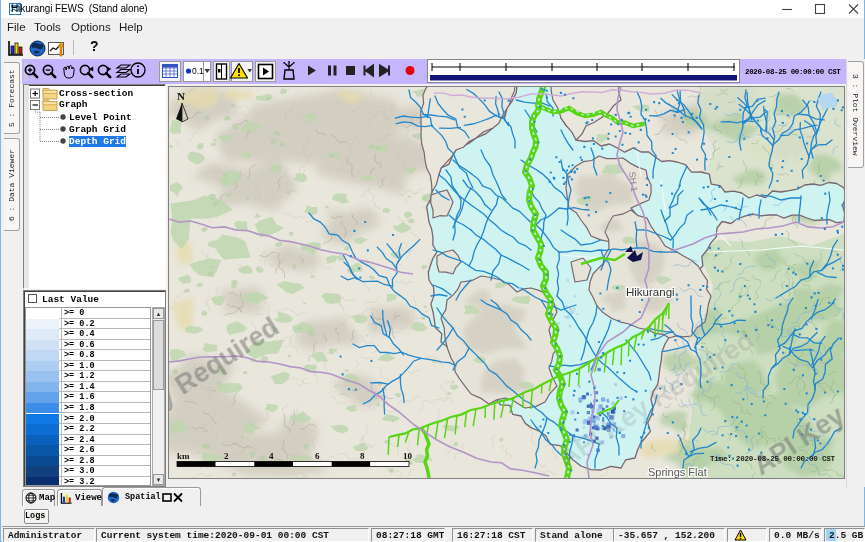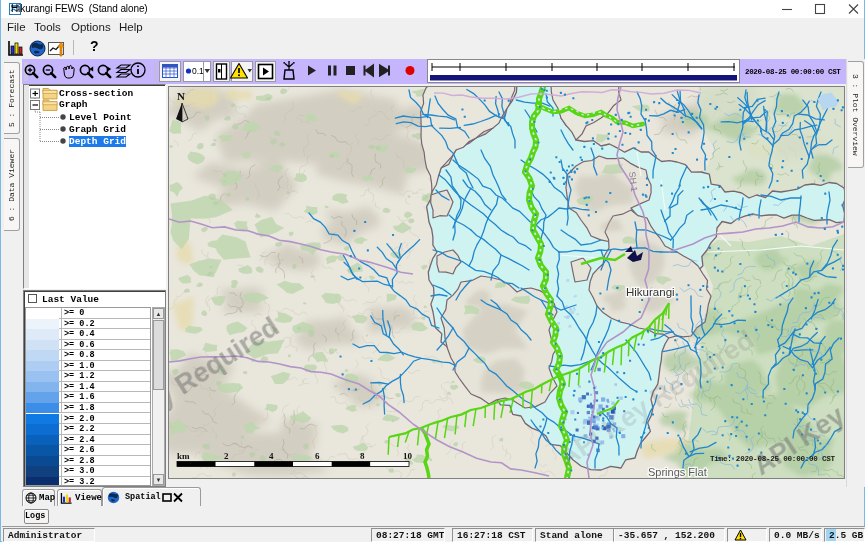--- a/index.html
+++ b/index.html
@@ -1861,20 +1861,21 @@
         <span style="position:absolute;left:22px;top:4px;font-size:8.5px">Spatial</span>
         <svg width="26" height="12" viewBox="0 0 26 12" style="position:absolute;left:58.5px;top:3.5px">
           <rect x="1" y="2" width="8" height="7" fill="none" stroke="#000" stroke-width="1.6"></rect>
           <path d="M12,1.5 L20,9.5 M20,1.5 L12,9.5" stroke="#000" stroke-width="1.8"></path>
         </svg>
       </div>
     </div>
     <div id="logs">Logs</div>
     <div class="abs" id="status">
       <div class="sseg" style="left:1px;width:92px">Administrator</div>
+<div class="sseg" style="left:94px;width:273px">Current system time:2020-09-01 00:00 CST</div>
 <div class="sseg" style="left:369px;width:74px">08:27:18 GMT</div>
 <div class="sseg" style="left:450px;width:81px">16:27:18 CST</div>
 <div class="sseg" style="left:533px;width:80px">Stand alone</div>
 <div class="sseg" style="left:611px;width:112px">-35.657 , 152.200</div>
 <div class="sseg" style="left:725px;width:40px"><svg width="13" height="12" viewBox="0 0 13 12" style="margin-left:2px">
           <path d="M6.5,1 L12,11 L1,11 Z" fill="#ffe000" stroke="#000" stroke-width="1"></path>
           <path d="M6.5,4 V8" stroke="#000" stroke-width="1.4"></path>
           <circle cx="6.5" cy="9.6" r="0.8" fill="#000"></circle>
         </svg></div>
 <div class="sseg" style="left:767px;width:53px">0.0 MB/s</div>

